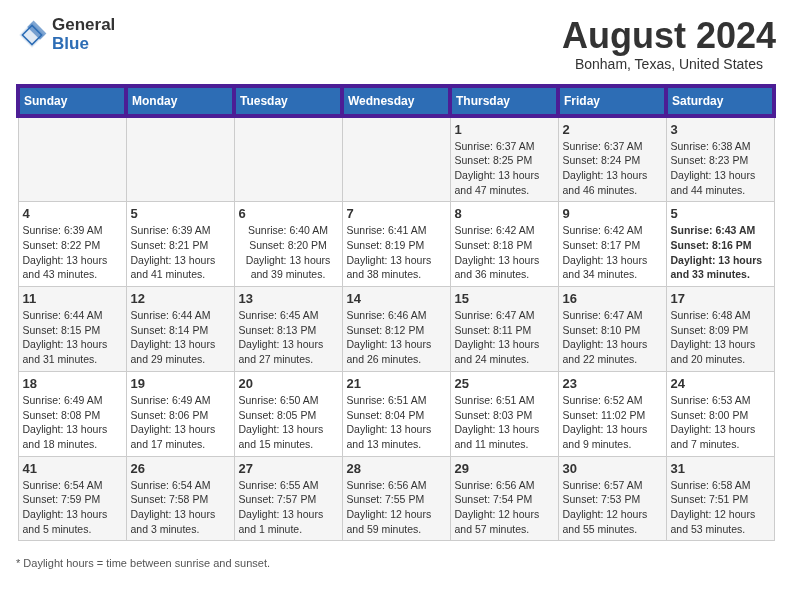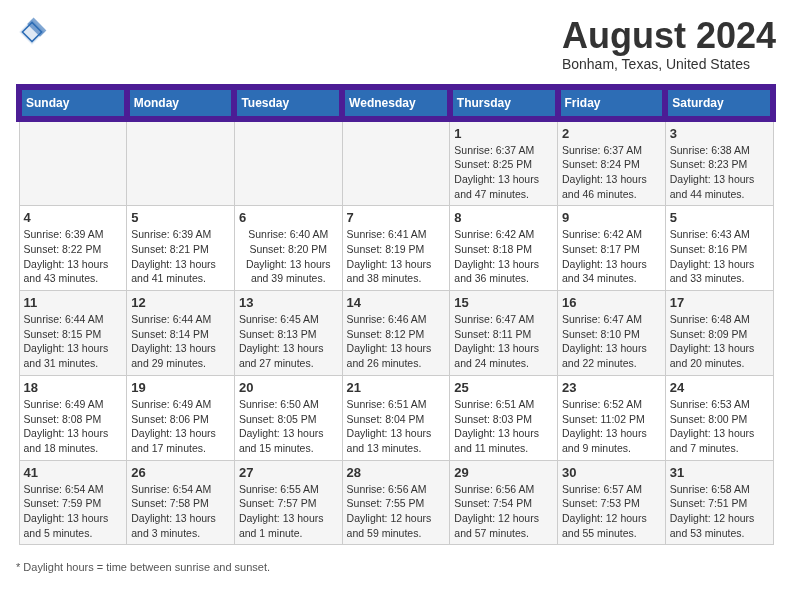--- a/index.html
+++ b/index.html
@@ -19,21 +19,21 @@
     .logo {
       display: flex;
       align-items: center;
       gap: 4px;
     }
     .logo-icon {
       width: 32px;
       height: 32px;
     }
     .title-area {
-      text-align: left;
+      text-align: center;
     }
     .month-year {
       font-size: 36px;
       font-weight: bold;
       color: #333;
       line-height: 1.1;
     }
     .location {
       font-size: 14px;
       color: #333;
@@ -44,21 +44,21 @@
       border-collapse: collapse;
       font-size: 11px;
     }
     .calendar thead th {
       background-color: #2d6db5;
       color: #fff;
       padding: 6px 4px;
       text-align: left;
       font-size: 12px;
       font-weight: bold;
-      border: 6px solid #4c1d95;
+      border: 4px solid #4c1d95;
     }
     .calendar tbody td {
       vertical-align: top;
       border: 1px solid #ccc;
       padding: 4px;
       width: calc(100% / 7);
       min-height: 80px;
     }
     .calendar tbody tr:nth-child(odd) td {
       background-color: #f5f5f5;
@@ -90,20 +90,24 @@
 </head>
 <body>
 
 <div class="header-area">
   <div class="logo">
     <svg class="logo-icon" viewBox="0 0 40 40" xmlns="http://www.w3.org/2000/svg">
       <polygon points="20,4 36,20 20,36 4,20" fill="#2d6db5" opacity="0.15"></polygon>
       <polygon points="20,8 32,20 20,32 8,20" fill="none" stroke="#2d6db5" stroke-width="2"></polygon>
       <polygon points="22,2 38,18 30,26 14,10" fill="#2d6db5" opacity="0.6"></polygon>
     </svg>
+    <div>
+      <div style="font-size:17px;font-weight:bold;color:#333;line-height:1.1;">General</div>
+      <div style="font-size:17px;font-weight:bold;color:#2d6db5;line-height:1.1;">Blue</div>
+    </div>
   </div>
   <div class="title-area">
     <div class="month-year">August 2024</div>
     <div class="location">Bonham, Texas, United States</div>
   </div>
 </div>
 
 <table class="calendar">
   <thead>
     <tr>
@@ -182,21 +186,21 @@
         </td>
         <td>
           <span class="day-number">9</span>
           <div class="day-info" style="white-space: pre-line;">Sunrise: 6:42 AM
 Sunset: 8:17 PM
 Daylight: 13 hours
 and 34 minutes.</div>
         </td>
         <td>
           <span class="day-number">5</span>
-          <div class="day-info" style="white-space: pre-line;">Sunrise: 6:43 AM
+          <div class="day-info" style="white-space: pre-line; font-weight: bold;">Sunrise: 6:43 AM
 Sunset: 8:16 PM
 Daylight: 13 hours
 and 33 minutes.</div>
         </td>
       </tr>
       <tr>
         <td>
           <span class="day-number">11</span>
           <div class="day-info" style="white-space: pre-line;">Sunrise: 6:44 AM
 Sunset: 8:15 PM

